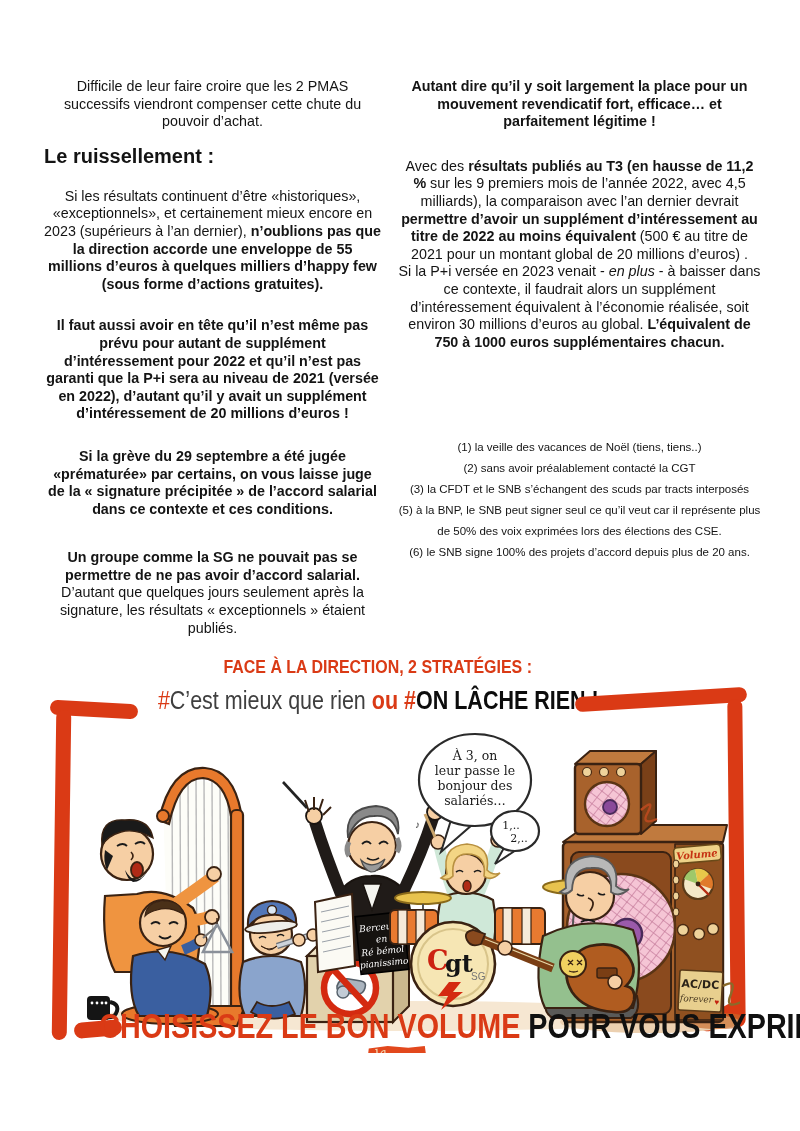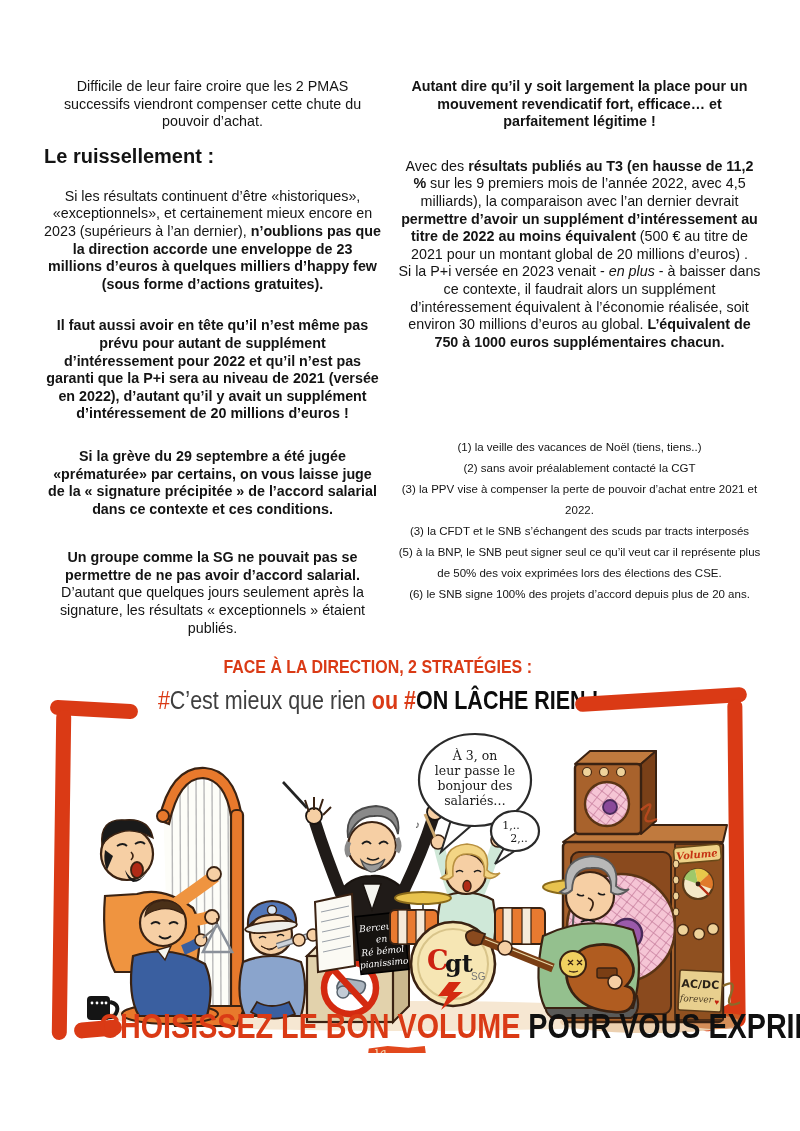--- a/index.html
+++ b/index.html
@@ -63,33 +63,32 @@
   .logo-sg{position:absolute;left:28px;top:36px;color:#d8d8d8;font-size:10px;font-weight:700;letter-spacing:1.5px;}
 </style>
 </head>
 <body>
 
 <div class="page">
 
   <div class="col col-left">
     <p>Difficile de leur faire croire que les 2 PMAS successifs viendront compenser cette chute du pouvoir d’achat.</p>
     <h2>Le ruissellement :</h2>
-    <p><span>Si les résultats continuent d’être «historiques», «exceptionnels», et certainement mieux encore en 2023 (supérieurs à l’an dernier), </span><span class="seg-b">n’oublions pas que la direction accorde une enveloppe de 23 millions d’euros à quelques milliers d’happy few (sous forme d’actions gratuites).</span></p>
+    <p><span>Si les résultats continuent d’être «historiques», «exceptionnels», et certainement mieux encore en 2023 (supérieurs à l’an dernier), </span><span class="seg-b">n’oublions pas que la direction accorde une enveloppe de 55 millions d’euros à quelques milliers d’happy few (sous forme d’actions gratuites).</span></p>
     <p class="pl3">Il faut aussi avoir en tête qu’il n’est même pas prévu pour autant de supplément d’intéressement pour 2022 et qu’il n’est pas garanti que la P+i sera au niveau de 2021 (versée en 2022), d’autant qu’il y avait un supplément d’intéressement de 20 millions d’euros !</p>
     <p class="pl4">Si la grève du 29 septembre a été jugée «prématurée» par certains, on vous laisse juge de la « signature précipitée » de l’accord salarial dans ce contexte et ces conditions.</p>
     <p class="pl5"><span class="seg-b">Un groupe comme la SG ne pouvait pas se permettre de ne pas avoir d’accord salarial.</span><span> D’autant que quelques jours seulement après la signature, les résultats « exceptionnels » étaient publiés.</span></p>
   </div>
 
   <div class="col col-right">
     <p class="pr1">Autant dire qu’il y soit largement la place pour un mouvement revendicatif fort, efficace… et parfaitement légitime !</p>
     <p class="pr2"><span>Avec des </span><span class="seg-b">résultats publiés au T3 (en hausse de 11,2 % </span><span>sur les 9 premiers mois de l’année 2022, avec 4,5 milliards), la comparaison avec l’an dernier devrait </span><span class="seg-b">permettre d’avoir un supplément d’intéressement au titre de 2022 au moins équivalent </span><span>(500 € au titre de 2021 pour un montant global de 20 millions d’euros) .</span><br><span>Si la P+i versée en 2023 venait - </span><span class="seg-i">en plus</span><span> - à baisser dans ce contexte, il faudrait alors un supplément d’intéressement équivalent à l’économie réalisée, soit environ 30 millions d’euros au global. </span><span class="seg-b">L’équivalent de 750 à 1000 euros supplémentaires chacun.</span></p>
     <div class="footnotes">
       <p>(1) la veille des vacances de Noël (tiens, tiens..)</p>
       <p>(2) sans avoir préalablement contacté la CGT</p>
-      <p>(3) la PPV vise à compenser la perte de pouvoir d’achat entre 2021 et 2022.</p>
       <p>(3) la CFDT et le SNB s’échangent des scuds par tracts interposés</p>
       <p>(5) à la BNP, le SNB peut signer seul ce qu’il veut car il représente plus de 50% des voix exprimées lors des élections des CSE.</p>
       <p>(6) le SNB signe 100% des projets d’accord depuis plus de 20 ans.</p>
     </div>
   </div>
 
   <div class="strategy">
     <div class="l1"><span class="squeeze">FACE À LA DIRECTION, 2 STRATÉGIES :</span></div>
     <div class="l2"><span class="squeeze"><span class="seg-red">#</span><span class="seg-dark">C’est mieux que rien</span><span class="seg-redb"> ou </span><span class="seg-redb">#</span><span class="seg-heavy">ON LÂCHE RIEN !</span></span></div>
   </div>

